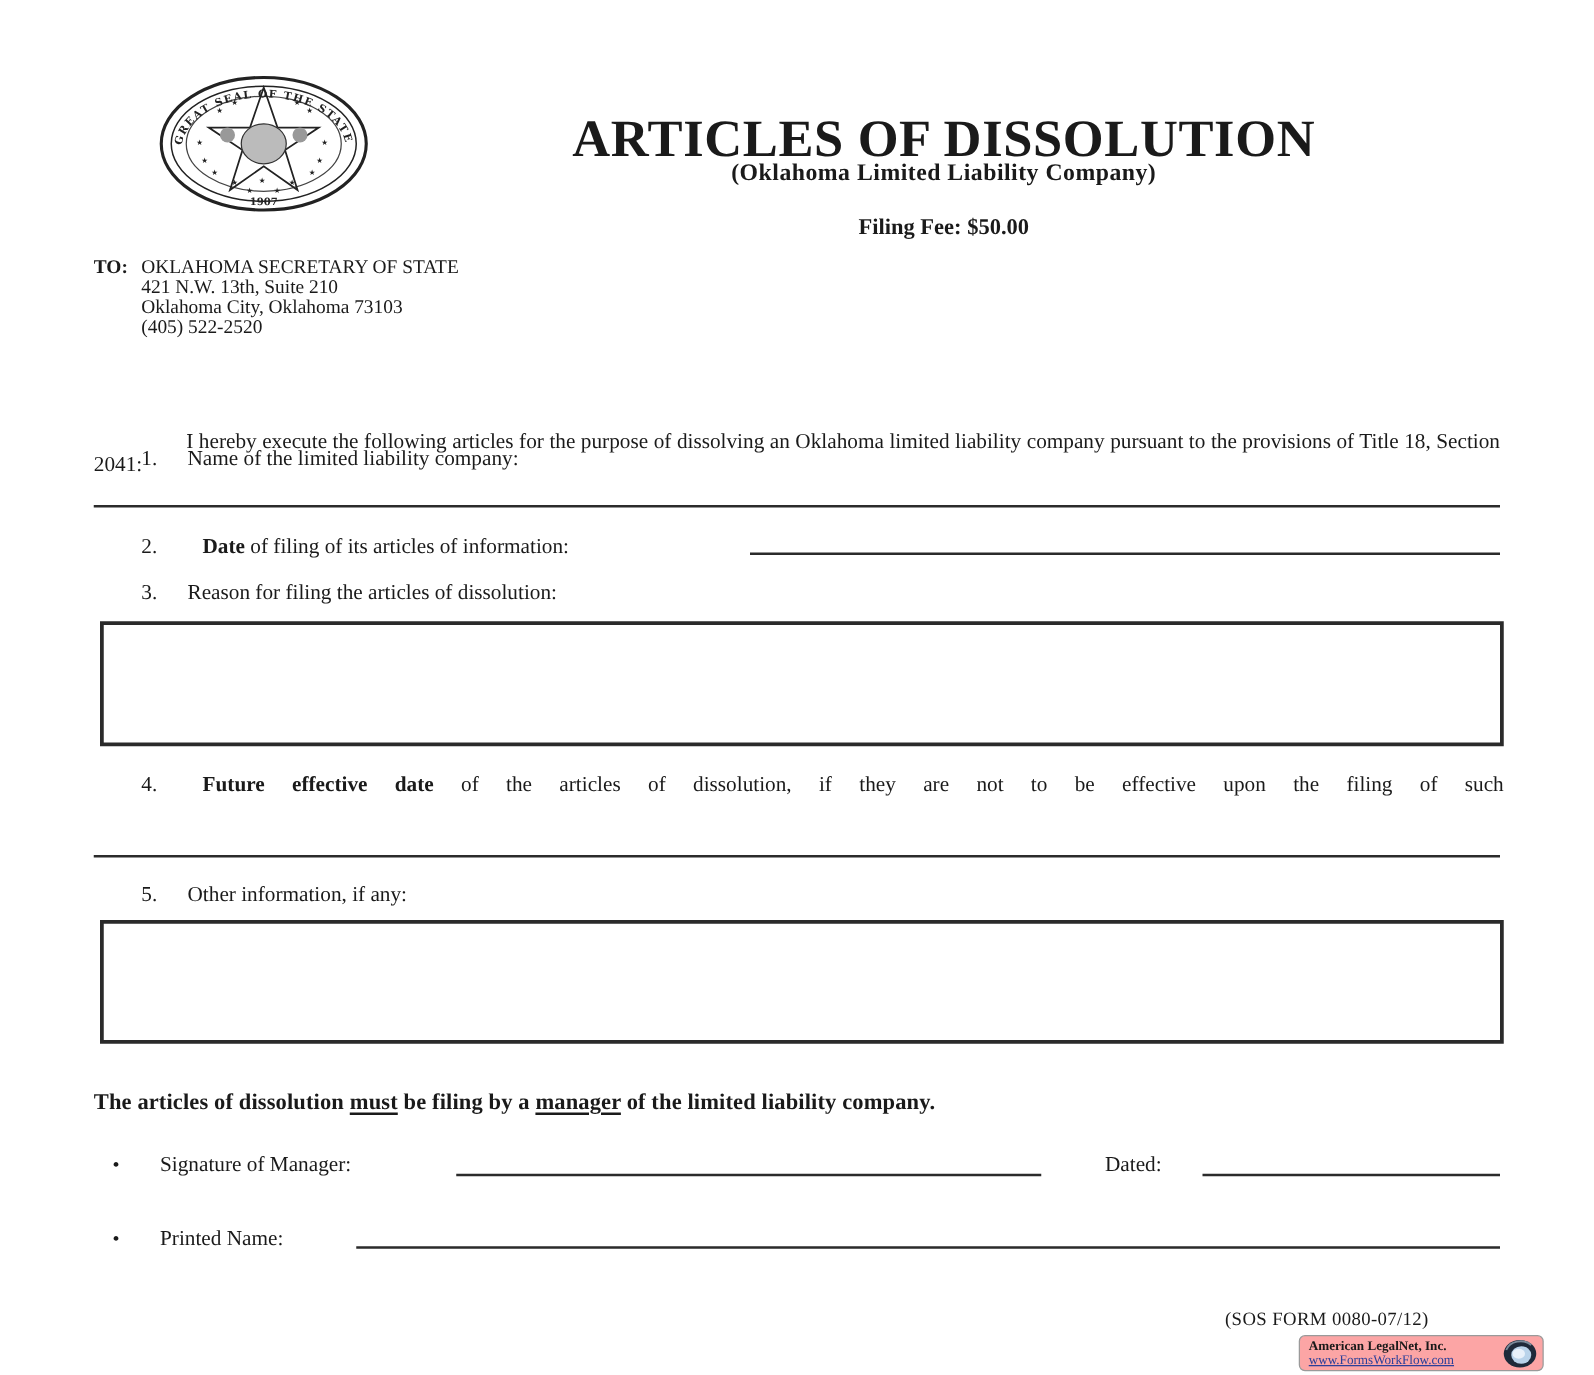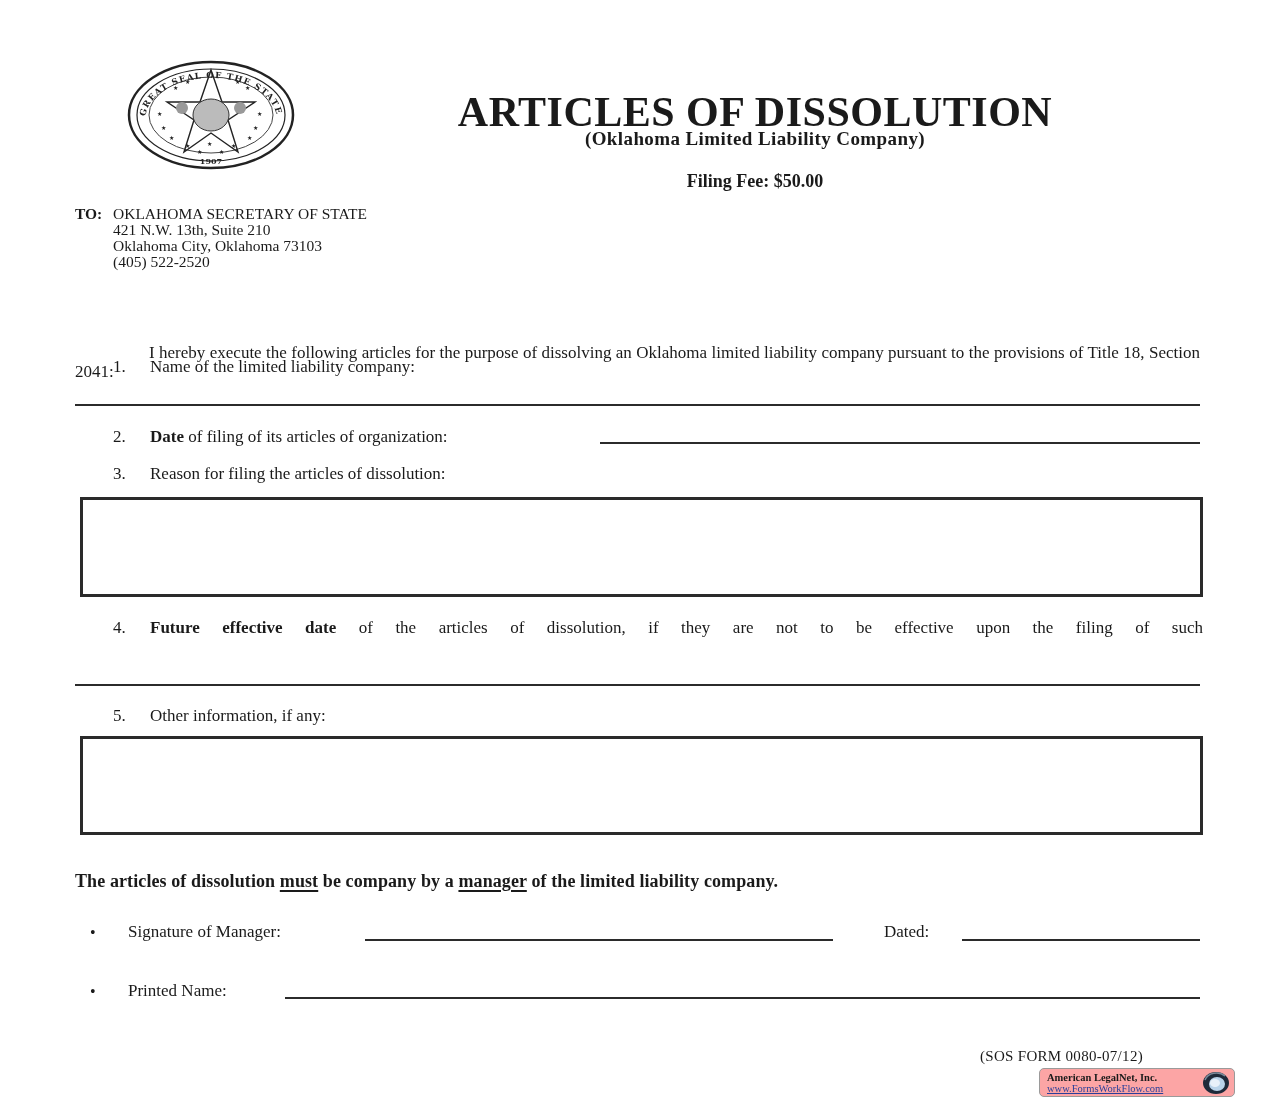--- a/index.html
+++ b/index.html
@@ -30,21 +30,21 @@
     
     .body-text { font-size: 17px; line-height: 19px; }
     .intro {
       left: 75px; top: 301px; width: 1125px; text-align: justify;
       text-align-last: left;
       margin-top: 42px;
     }
     .intro .indent { display: inline-block; width: 74px; }
     .item { left: 113px; font-size: 17px; }
     .item .num { display: inline-block; width: 37px; }
-    .item b { font-weight: bold; }
+    .item b { font-weight: bold; margin-left: 12px; }
     
     .hline { background: #2b2b2b; height: 2px; }
     
     .box { border: 3px solid #2a2a2a; box-sizing: border-box; background: #fff; }
     
     .notice {
       left: 75px; top: 871px; font-weight: bold; font-size: 18px; letter-spacing: 0.1px;
     }
     .notice u { text-decoration: underline; text-decoration-thickness: 2px; text-underline-offset: 3px; }
     
@@ -109,21 +109,21 @@
 </div>
 
 <div class="abs body-text intro"><span class="indent"></span><span>I hereby execute the following articles for the purpose of dissolving an Oklahoma limited liability company pursuant to the provisions of Title 18, Section 2041:</span></div>
 
 <div class="abs item" style="top:357px;">
   <span class="num">1.</span><span>Name of the limited liability company:</span>
 </div>
 <div class="abs hline" style="left:75px; top:404px; width:1125px;"></div>
 
 <div class="abs item" style="top:427px;">
-  <span class="num">2.</span><b>Date</b><span> of filing of its articles of organization:</span>
+  <span class="num">2.</span><b>Date</b><span> of filing of its articles of information:</span>
 </div>
 <div class="abs hline" style="left:600px; top:442px; width:600px;"></div>
 
 <div class="abs item" style="top:464px;">
   <span class="num">3.</span><span>Reason for filing the articles of dissolution:</span>
 </div>
 <div class="abs box" style="left:80px; top:497px; width:1123px; height:100px;"></div>
 
 <div class="abs item" style="top:618px; width:1090px;">
   <div style="display:flex;">
@@ -132,21 +132,21 @@
     </div>
 </div>
 <div class="abs hline" style="left:75px; top:684px; width:1125px;"></div>
 
 <div class="abs item" style="top:706px;">
   <span class="num">5.</span><span>Other information, if any:</span>
 </div>
 <div class="abs box" style="left:80px; top:736px; width:1123px; height:99px;"></div>
 
 <div class="abs notice">
-  <span>The articles of dissolution </span><u>must</u><span> be company by a </span><u>manager</u><span> of the limited liability company.</span>
+  <span>The articles of dissolution </span><u>must</u><span> be filing by a </span><u>manager</u><span> of the limited liability company.</span>
 </div>
 
 <div class="abs bullet" style="left:90px; top:924px;">•</div>
 <div class="abs sig-label" style="left:128px; top:922px;">Signature of Manager:</div>
 <div class="abs hline" style="left:365px; top:939px; width:468px;"></div>
 <div class="abs sig-label" style="left:884px; top:922px;">Dated:</div>
 <div class="abs hline" style="left:962px; top:939px; width:238px;"></div>
 
 <div class="abs bullet" style="left:90px; top:983px;">•</div>
 <div class="abs sig-label" style="left:128px; top:981px;">Printed Name:</div>

